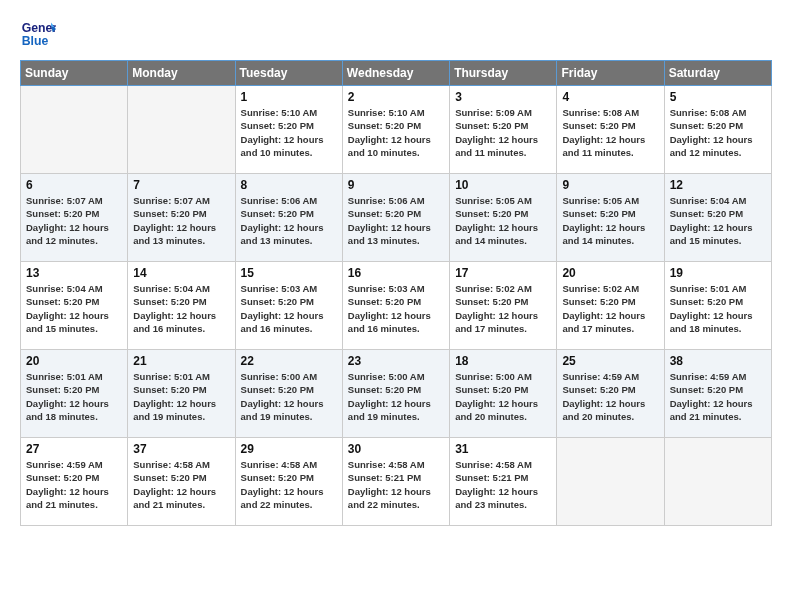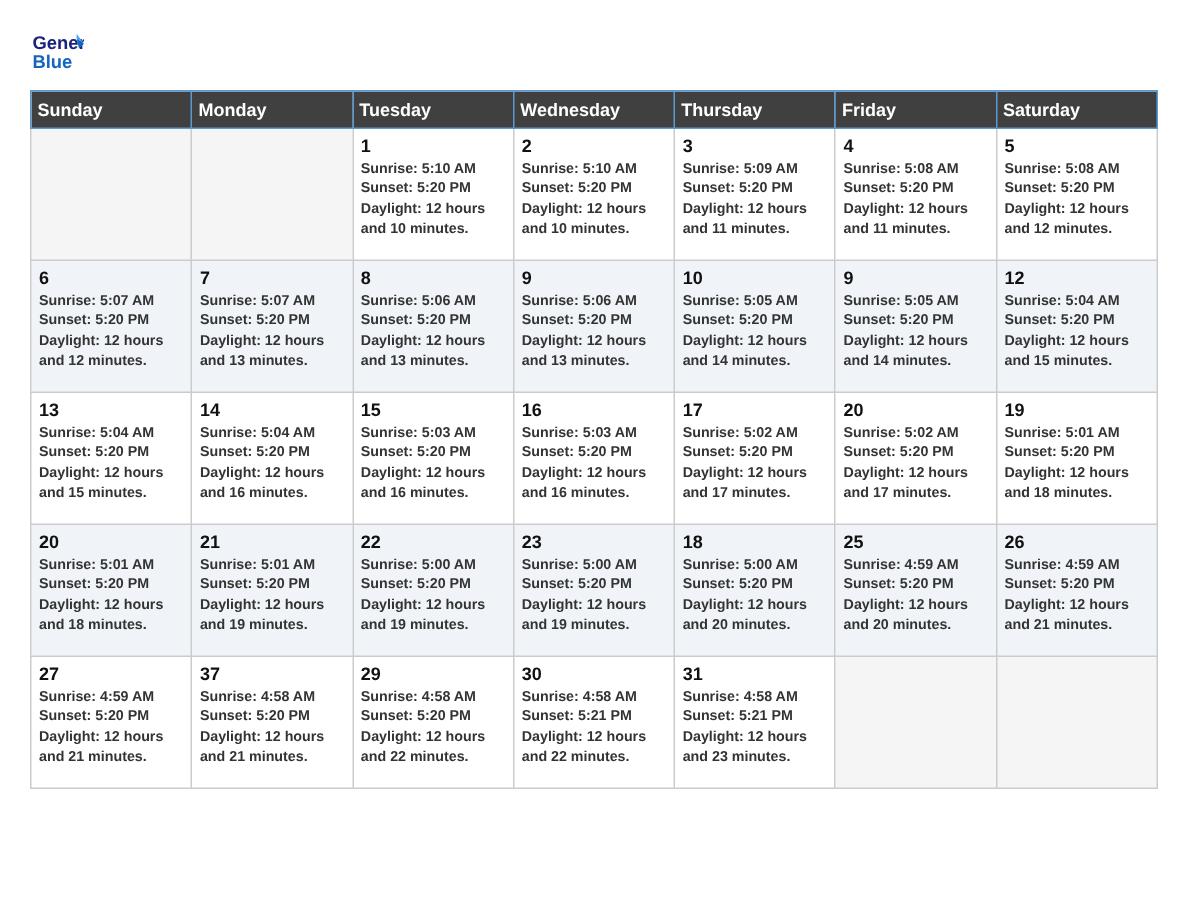--- a/index.html
+++ b/index.html
@@ -44,21 +44,21 @@
     .location {
       font-size: 15px;
       color: #444;
     }
     .calendar {
       width: 100%;
       border-collapse: collapse;
       table-layout: fixed;
     }
     .calendar th {
-      background: #404040;
+      background: #737373;
       color: #fff;
       font-size: 12px;
       font-weight: bold;
       padding: 5px 4px;
       text-align: left;
       border: 1px solid #5a9ad4;
     }
     .calendar td {
       border: 1px solid #ccc;
       vertical-align: top;
@@ -327,21 +327,21 @@
           </td>
           <td>
             <div class="day-num">25</div>
             <div class="day-detail">
               <div>Sunrise: 4:59 AM</div>
               <div>Sunset: 5:20 PM</div>
               <div>Daylight: 12 hours and 20 minutes.</div>
             </div>
           </td>
           <td>
-            <div class="day-num">26</div>
+            <div class="day-num">38</div>
             <div class="day-detail">
               <div>Sunrise: 4:59 AM</div>
               <div>Sunset: 5:20 PM</div>
               <div>Daylight: 12 hours and 21 minutes.</div>
             </div>
           </td>
         </tr>
         <tr>
           <td>
             <div class="day-num">27</div>

